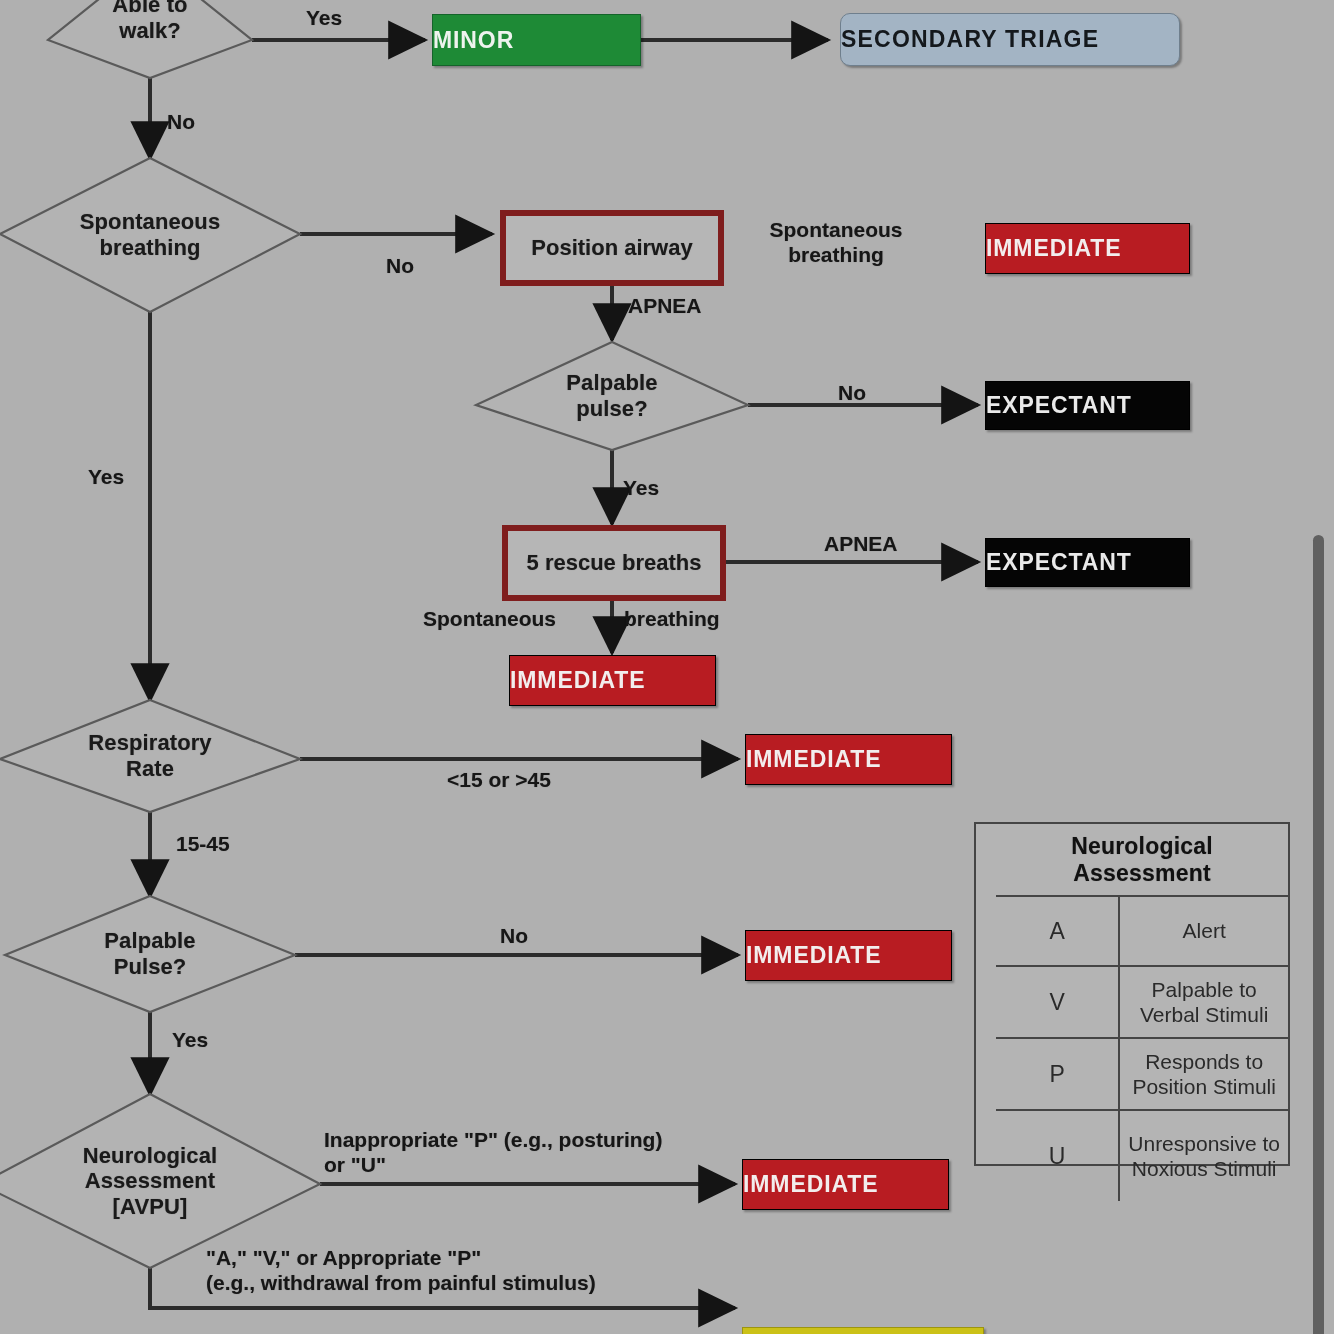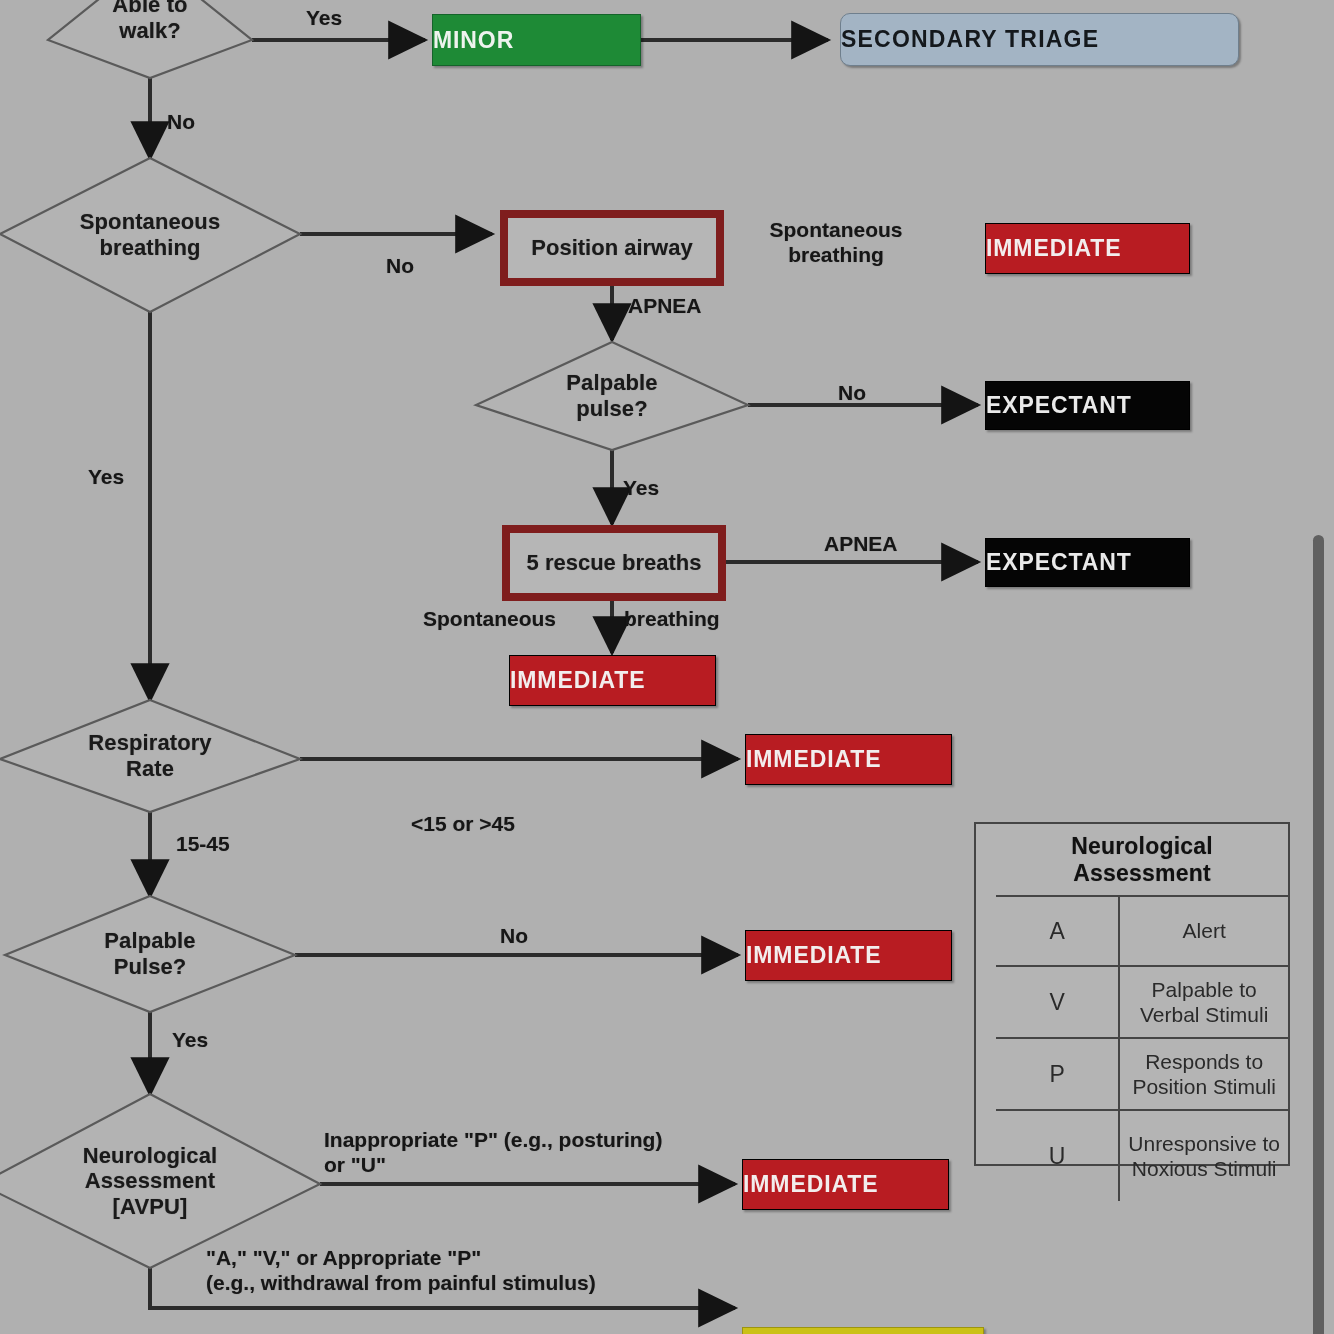--- a/index.html
+++ b/index.html
@@ -25,21 +25,21 @@
   .diamond .dlabel{
     position:relative;z-index:2;
     font-size:22px;font-weight:bold;color:#1a1a1a;
     line-height:1.16;letter-spacing:.1px;
     text-shadow:0 0 1px rgba(0,0,0,.35);
   }
 
   
   .procbox{
     background:#b6b6b6;
-    border:8px solid #7f1d1d;
+    border:6px solid #7f1d1d;
     display:flex;align-items:center;justify-content:center;
     font-size:22px;font-weight:bold;color:#1a1a1a;
     text-shadow:0 0 1px rgba(0,0,0,.3);
   }
 
   
   .cat{
     display:flex;align-items:center;justify-content:flex-start;
     font-size:23px;font-weight:bold;letter-spacing:.9px;
     box-shadow:2px 2px 2px rgba(0,0,0,.30);
@@ -214,21 +214,21 @@
   </div>
 
   <div class="node procbox" style="left:502px;top:525px;width:224px;height:76px;">
     <span>5 rescue breaths</span>
   </div>
 
   <div class="node cat minor" style="left:432px;top:14px;width:209px;height:52px;">
     <span>MINOR</span>
   </div>
 
-  <div class="node cat secondary" style="left:840px;top:13px;width:399px;height:53px;">
+  <div class="node cat secondary" style="left:840px;top:13px;width:340px;height:53px;">
     <span>SECONDARY TRIAGE</span>
   </div>
 
   <div class="node cat immediate" style="left:985px;top:223px;width:205px;height:51px;">
     <span>IMMEDIATE</span>
   </div>
 
   <div class="node cat expectant" style="left:985px;top:381px;width:205px;height:49px;">
     <span>EXPECTANT</span>
   </div>
@@ -268,21 +268,21 @@
   </div>
   <div class="elab" style="left:628px;top:294px;">APNEA</div>
 
   <div class="elab" style="left:838px;top:381px;">No</div>
   <div class="elab" style="left:623px;top:476px;">Yes</div>
 
   <div class="elab" style="left:824px;top:532px;">APNEA</div>
   <div class="elab" style="left:423px;top:607px;">Spontaneous</div>
   <div class="elab" style="left:624px;top:607px;">breathing</div>
 
-  <div class="elab" style="left:411px;top:768px;margin-top:44px;">&lt;15 or &gt;45</div>
+  <div class="elab" style="left:447px;top:768px;">&lt;15 or &gt;45</div>
   <div class="elab" style="left:176px;top:832px;">15-45</div>
 
   <div class="elab" style="left:500px;top:924px;">No</div>
   <div class="elab" style="left:172px;top:1028px;">Yes</div>
 
   <div class="elab multi" style="left:324px;top:1128px;width:430px;">
     <span>Inappropriate "P" (e.g., posturing)</span><br>
     <span>or "U"</span>
   </div>
 

